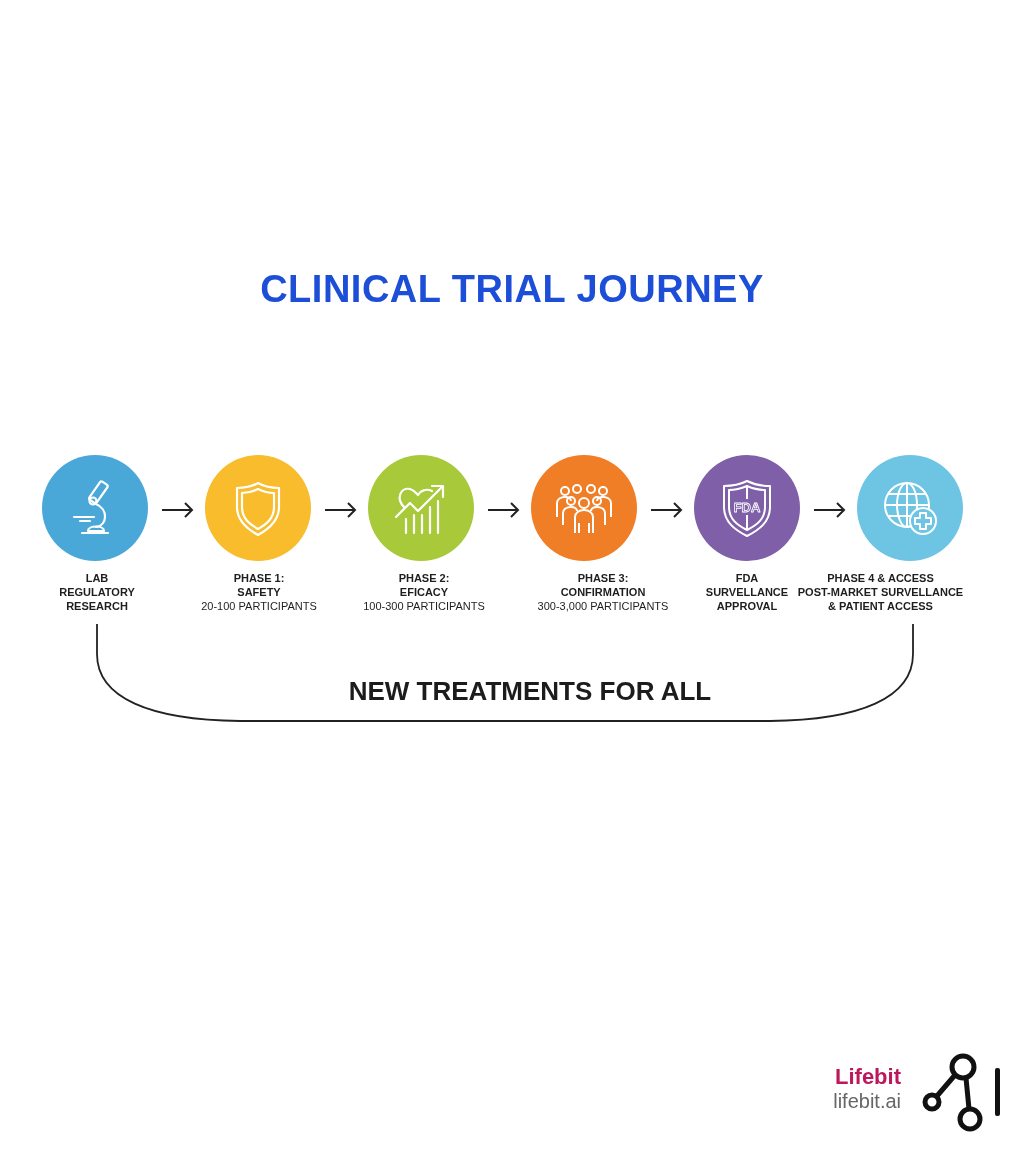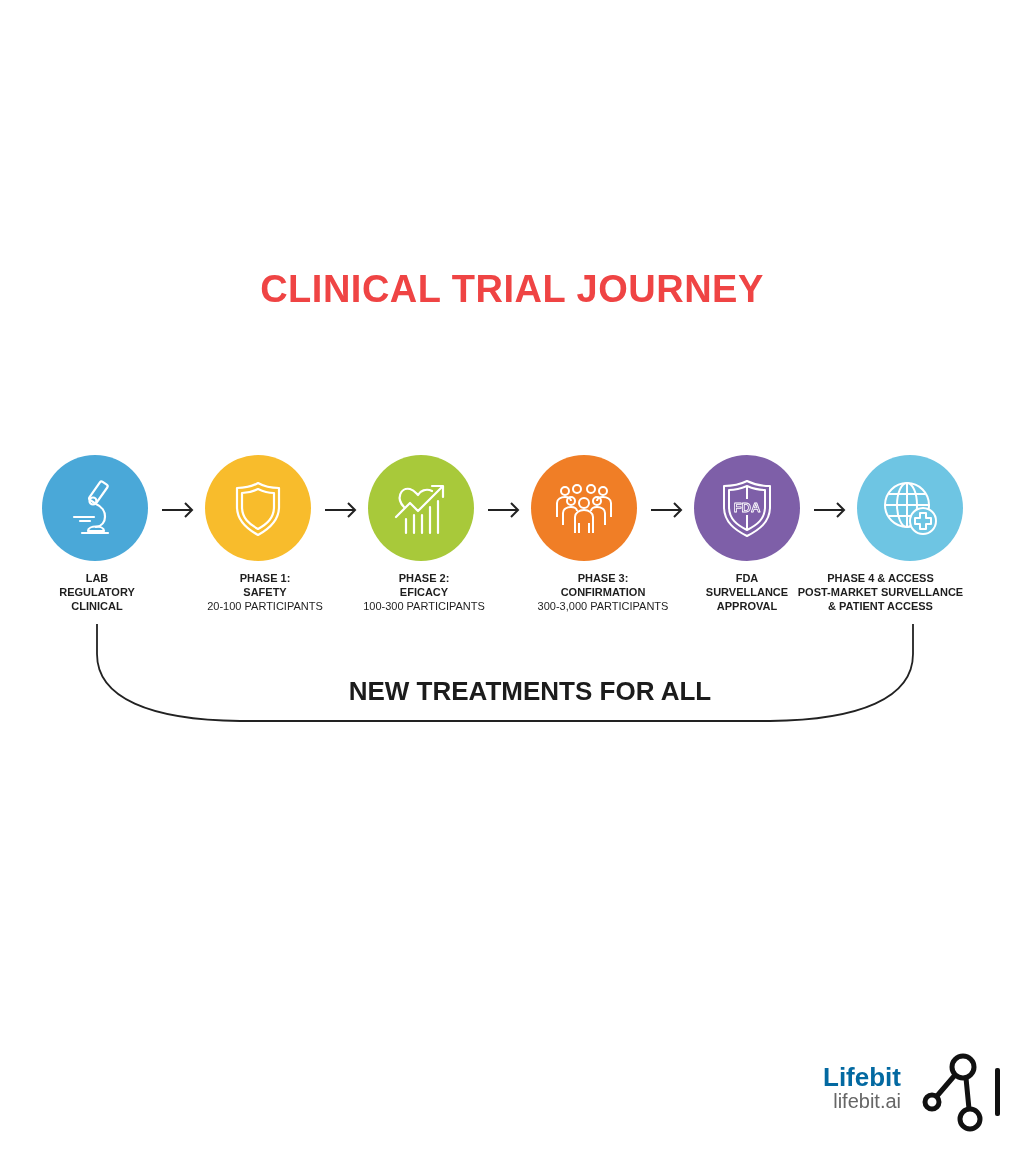--- a/index.html
+++ b/index.html
@@ -1,27 +1,27 @@
 <!DOCTYPE html>
 <html><head>
 <meta charset="utf-8">
 <style>
   html, body { margin:0; padding:0; background:#ffffff; }
   body { width:1024px; height:1154px; position:relative; overflow:hidden; font-family:"Liberation Sans", sans-serif; color:#1e1e1e; }
-  .title { position:absolute; left:0; width:1024px; top:268px; text-align:center; font-size:38px; font-weight:bold; letter-spacing:0.5px; color:#ef4444; }
+  .title { position:absolute; left:0; width:1024px; top:268px; text-align:center; font-size:38px; font-weight:bold; letter-spacing:0.5px; color:#1d4ed8; }
   .circle { position:absolute; width:106px; height:106px; border-radius:50%; top:455px; display:flex; align-items:center; justify-content:center; }
   .circle svg { width:70px; height:70px; }
   .arrow { position:absolute; top:500px; width:36px; height:20px; }
   .label { position:absolute; top:571px; width:190px; text-align:center; font-size:11px; line-height:14px; color:#1e1e1e; }
   .label .l1, .label .l2 { font-weight:bold; display:block; }
   .label .l3 { display:block; }
   .bracket { position:absolute; left:90px; top:620px; }
   .bottom-text { position:absolute; left:0; width:1060px; top:676px; text-align:center; font-size:26px; font-weight:bold; color:#1c1c1c; }
   .brand { position:absolute; right:123px; top:1064px; text-align:right; }
-  .brand-name { font-size:26px; font-weight:bold; color:#0369a1; display:block; line-height:26px; }
+  .brand-name { font-size:22px; font-weight:bold; color:#be185d; display:block; line-height:26px; }
   .brand-url { font-size:20px; color:#666; display:block; line-height:22px; }
   .logo { position:absolute; left:918px; top:1050px; }
 </style>
 </head>
 <body>
 
 <div class="title">CLINICAL TRIAL JOURNEY</div>
 
 <div class="circle" style="left:42px;background:#4aa8d8">
   <svg viewBox="0 0 70 70" fill="none" stroke="#fff" stroke-width="2.2" stroke-linecap="round" stroke-linejoin="round">
@@ -99,23 +99,23 @@
     <ellipse cx="32" cy="32" rx="10" ry="22"></ellipse>
     <path d="M10 32 H54 M14 21 H50 M14 43 H50 M32 10 V54"></path>
     <circle cx="48" cy="48" r="13" fill="#6ec5e3"></circle>
     <path d="M45 40 H51 V45 H56 V51 H51 V56 H45 V51 H40 V45 H45 Z"></path>
   </svg>
 </div>
 
 <div class="label" style="left:2px">
   <span class="l1">LAB</span>
   <span class="l2">REGULATORY</span>
-  <span class="l2">CLINICAL</span>
+  <span class="l2">RESEARCH</span>
 </div>
-<div class="label" style="left:170px">
+<div class="label" style="left:164px">
   <span class="l1">PHASE 1:</span>
   <span class="l2">SAFETY</span>
   <span class="l3">20-100 PARTICIPANTS</span>
 </div>
 <div class="label" style="left:329px">
   <span class="l1">PHASE 2:</span>
   <span class="l2">EFICACY</span>
   <span class="l3">100-300 PARTICIPANTS</span>
 </div>
 <div class="label" style="left:508px">

